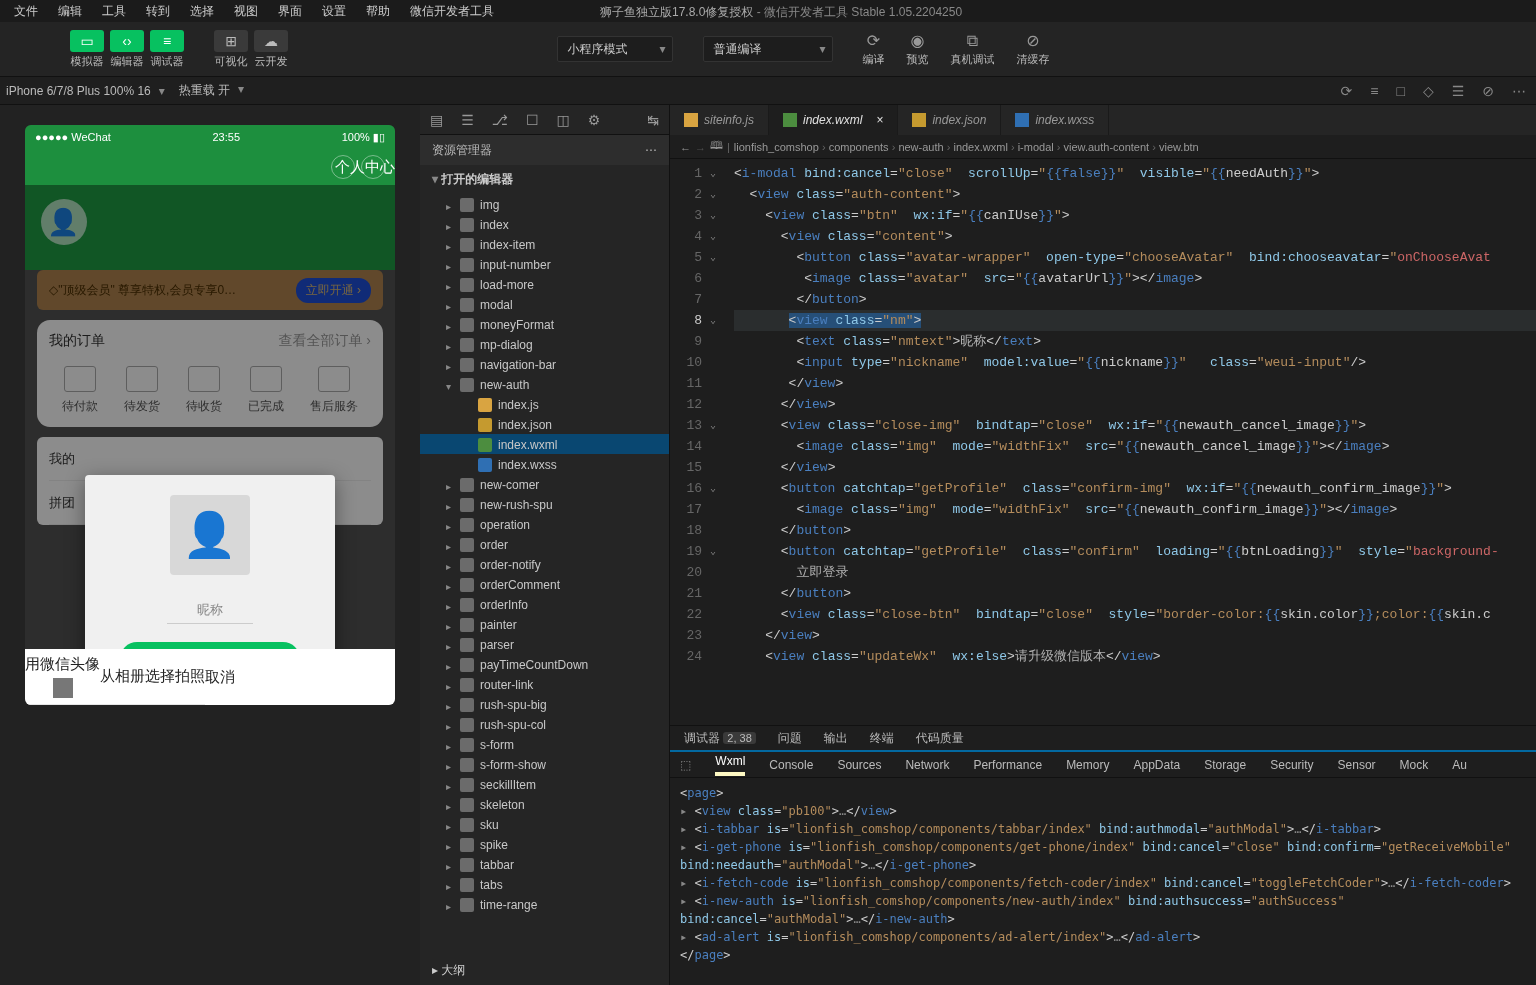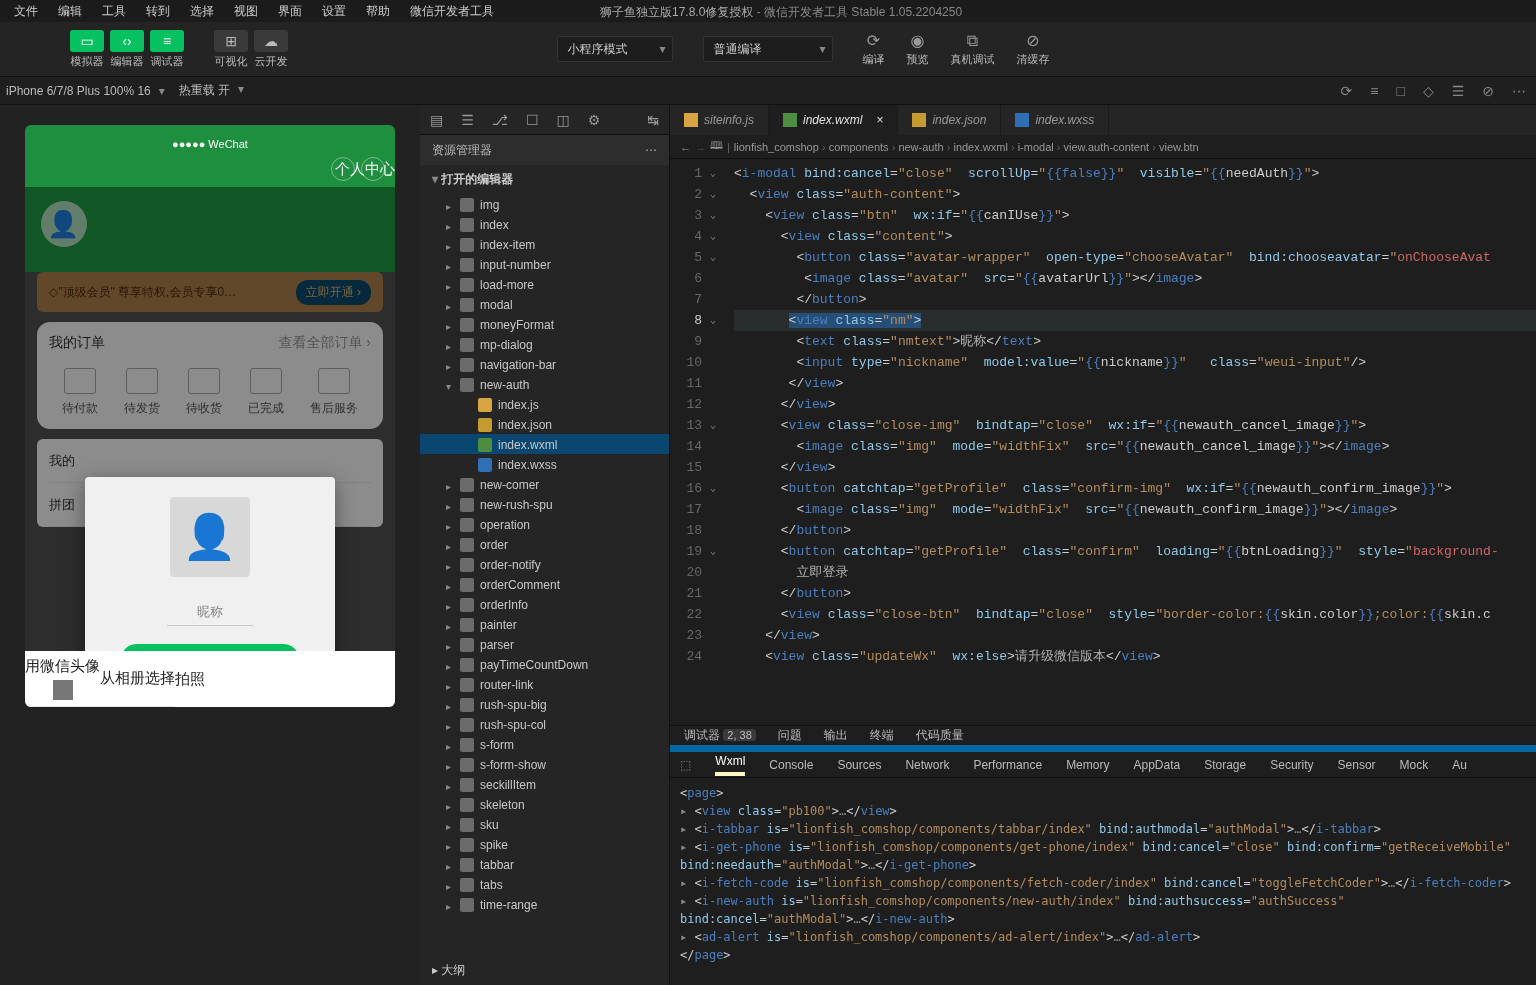--- a/index.html
+++ b/index.html
@@ -94,41 +94,41 @@
   .phone {
     width: 370px;
     background:#333;
     border-radius:6px;
     overflow:hidden;
     position:relative;
   }
   .ph-status {
     height:24px; background:#1d8f3e;
     display:flex; align-items:center; justify-content:space-between;
-    padding: 13px 10px; font-size:11px; color:#fff;flex-direction:column;
+    padding: 4px 10px; font-size:11px; color:#fff;
   }
   .ph-nav {
     height:36px; background:#1d8f3e; display:flex; align-items:center; justify-content:flex-end;
     color:#fff; font-size:15px; position:relative;
   }
   .ph-nav .caps { position:absolute; right:10px; display:flex; gap:6px;}
   .ph-nav .cap { width:24px; height:24px; border:1px solid rgba(255,255,255,0.4); border-radius:12px;}
   .ph-header-user {
     height: 85px;
     background:#1d8f3e;
     position:relative; padding:14px 16px;
     filter:brightness(0.6);
   }
   .avatar-c { width:46px; height:46px; border-radius:50%; background:rgba(255,255,255,0.6); display:flex;align-items:center;justify-content:center; font-size:26px; color:#888;}
   .vip-bar {
     height:40px; background:#b0834e; border-radius:6px;
     display:flex; align-items:center; margin:0 12px; filter:brightness(0.55);
     color:#4a2e00; font-size:12px; padding:0 12px;
   }
-  .vip-bar .open { margin-left:auto; background:#0c4a6e; color:#d9b874; padding:4px 10px; border-radius:12px;}
+  .vip-bar .open { margin-left:auto; background:#1d4ed8; color:#d9b874; padding:4px 10px; border-radius:12px;}
   .orders-sec { background:#fff; margin:10px 12px; border-radius:13px; padding:12px; filter:brightness(0.55); }
   .orders-row1 { display:flex; justify-content:space-between; font-size:14px; color:#333; }
   .orders-row2 { display:flex; justify-content:space-around; margin-top:16px; font-size:12px; color:#555;}
   .orders-row2 .it { display:flex; flex-direction:column; align-items:center; gap:6px;}
   .orders-row2 .dot { width:32px; height:26px; border:1px solid #aaa; border-radius:3px;}
   .menu-list { background:#fff; margin:0 12px 10px; border-radius:6px; padding:0 12px; filter:brightness(0.55);}
   .menu-list .row { height:44px; border-bottom:1px solid #eee; display:flex; align-items:center; font-size:13px; color:#333;}
   
   .modal {
     position:absolute; top:290px; left:50%; transform:translateX(-50%);
@@ -236,21 +236,21 @@
   .hl-line { background:#2a2d2e;}
   .sel { background:#264f78;}
 
   
   .debugger {
     height: 260px; border-top:1px solid #111; background:#1e1e1e;
     display:flex; flex-direction:column;
   }
   .dbg-tabs {
     height:26px; display:flex; align-items:center; gap:14px; padding:0 10px;
-    font-size:12px; color:#bbb; border-bottom:7px solid #0369a1;
+    font-size:12px; color:#bbb; border-bottom:2px solid #0369a1;
   }
   .dbg-tabs .dt { padding:0 4px;}
   .dbg-tabs .cnt {background:#3a3a3a; border-radius:3px; padding:0 4px; font-size:11px;}
   .dev-tabs {
     height:26px; display:flex; align-items:center; gap:24px; padding:0 10px;
     font-size:12px; color:#bbb; border-bottom:1px solid #111;
   }
   .dev-tabs .dt.active { color:#fff; border-bottom:4px solid #fef9c3; padding-bottom:4px;}
   .wxml-tree {
     flex:1; padding:6px 10px; font-family: Consolas, monospace; font-size:12px; color:#ccc;
@@ -409,20 +409,21 @@
           <div class="loginbtn">立即登录</div>
         </div>
 
         <div class="sheet">
           <div class="srow">
             <span>用微信头像</span>
               <div class="thumb"></div>
           </div>
           <div class="srow">从相册选择</div>
           <div class="srow">拍照</div>
+          <div class="srow">取消</div>
         </div>
       </div>
     </div>
   </div>
 
   <div class="explorer">
     <div class="exp-icons">
       <span>▤</span>
       <span>☰</span>
       <span>⎇</span>

